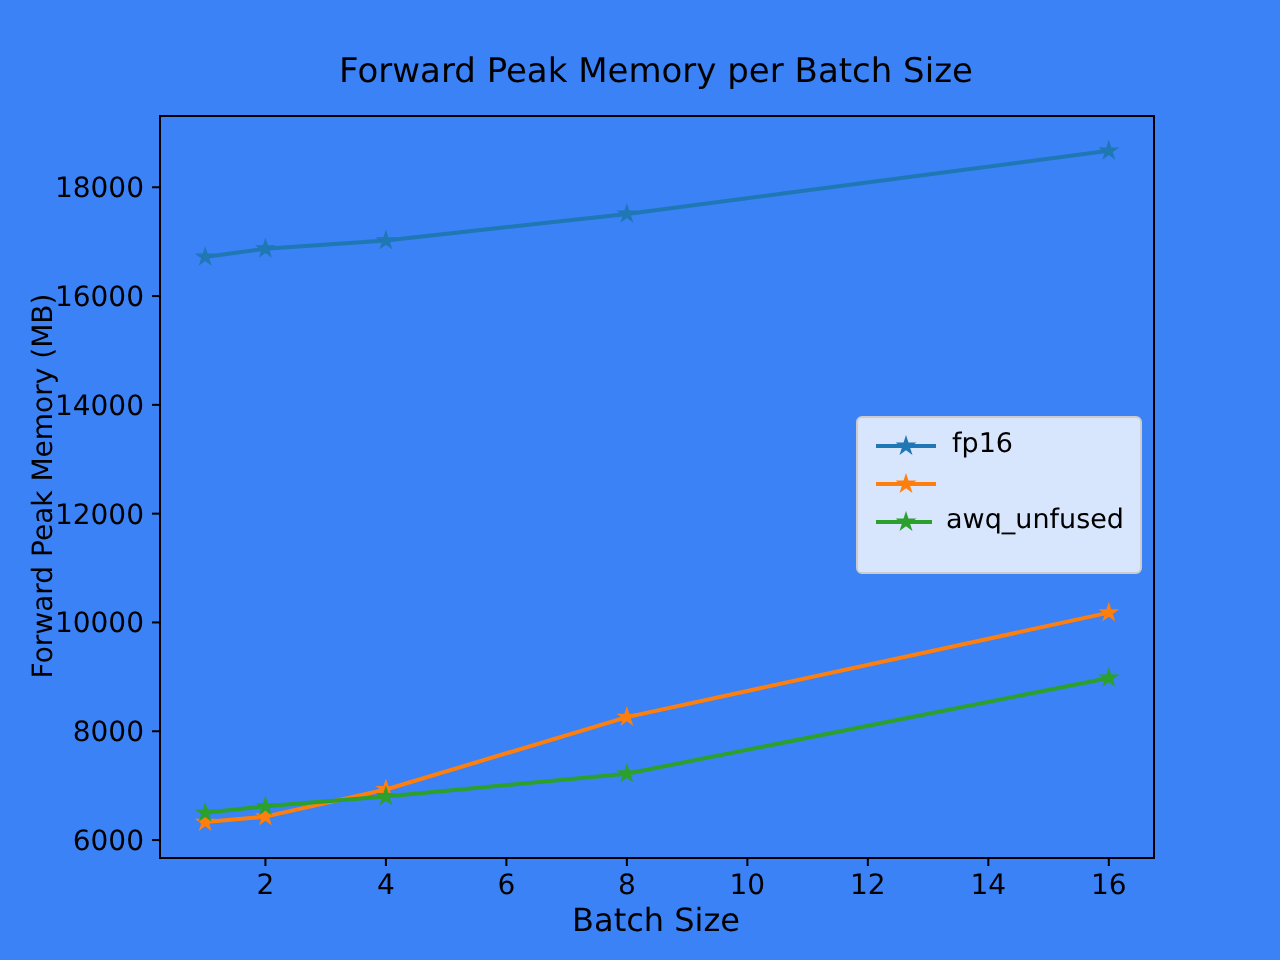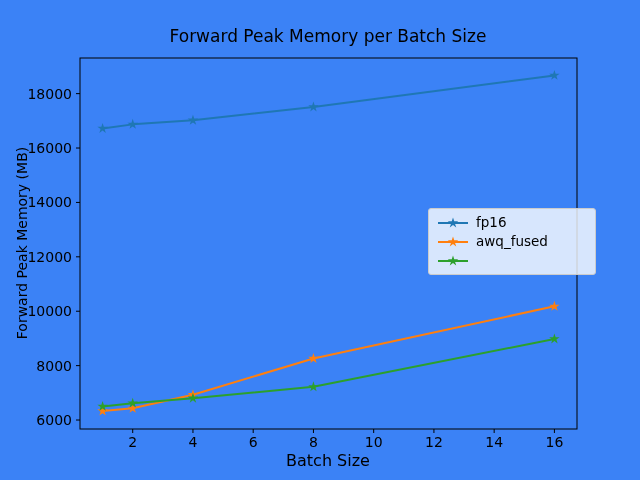--- a/index.html
+++ b/index.html
@@ -14,23 +14,23 @@
   .xlabel{
     position:absolute;left:328px;top:460px;transform:translate(-50%,-50%);
     font-size:16px;white-space:nowrap;
   }
   .ylabel{
     position:absolute;left:22px;top:243px;transform:translate(-50%,-50%) rotate(-90deg);
     font-size:14px;white-space:nowrap;
   }
   svg.plot{position:absolute;left:0;top:0;}
   .legend{
-    position:absolute;left:428px;top:208px;width:168px;
+    position:absolute;left:428px;top:208px;width:143px;
     background:rgba(255,255,255,0.8);border:1px solid #cccccc;border-radius:3px;
-    padding:4px 8px 4px 8px;box-sizing:border-box;
+    padding:4px 8px 16px 8px;box-sizing:border-box;
   }
   .legend-row{display:flex;align-items:center;height:19px;}
   .legend-label{font-size:13.5px;margin-left:7px;line-height:19px;}
 </style>
 </head>
 <body>
 
 <div class="figure">
   <div class="title">Forward Peak Memory per Batch Size</div>
   <svg class="plot" id="plot-svg" width="640" height="480" viewBox="0 0 640 480">
@@ -92,22 +92,22 @@
           <line x1="1" y1="8" x2="31" y2="8" stroke="#1f77b4" stroke-width="2"></line>
           <polygon points="16.00,2.50 17.23,6.30 21.23,6.30 18.00,8.65 19.23,12.45 16.00,10.10 12.77,12.45 14.00,8.65 10.77,6.30 14.77,6.30" fill="#1f77b4"></polygon>
         </svg>
         <span class="legend-label">fp16</span>
       </div>
       <div class="legend-row">
         <svg width="32" height="16">
           <line x1="1" y1="8" x2="31" y2="8" stroke="#ff7f0e" stroke-width="2"></line>
           <polygon points="16.00,2.50 17.23,6.30 21.23,6.30 18.00,8.65 19.23,12.45 16.00,10.10 12.77,12.45 14.00,8.65 10.77,6.30 14.77,6.30" fill="#ff7f0e"></polygon>
         </svg>
-        <span class="legend-label">awq_fused</span>
       </div>
       <div class="legend-row">
         <svg width="32" height="16">
           <line x1="1" y1="8" x2="31" y2="8" stroke="#2ca02c" stroke-width="2"></line>
           <polygon points="16.00,2.50 17.23,6.30 21.23,6.30 18.00,8.65 19.23,12.45 16.00,10.10 12.77,12.45 14.00,8.65 10.77,6.30 14.77,6.30" fill="#2ca02c"></polygon>
         </svg>
+        <span class="legend-label">awq_unfused</span>
       </div>
     </div>
 </div>
 
 </body></html>

